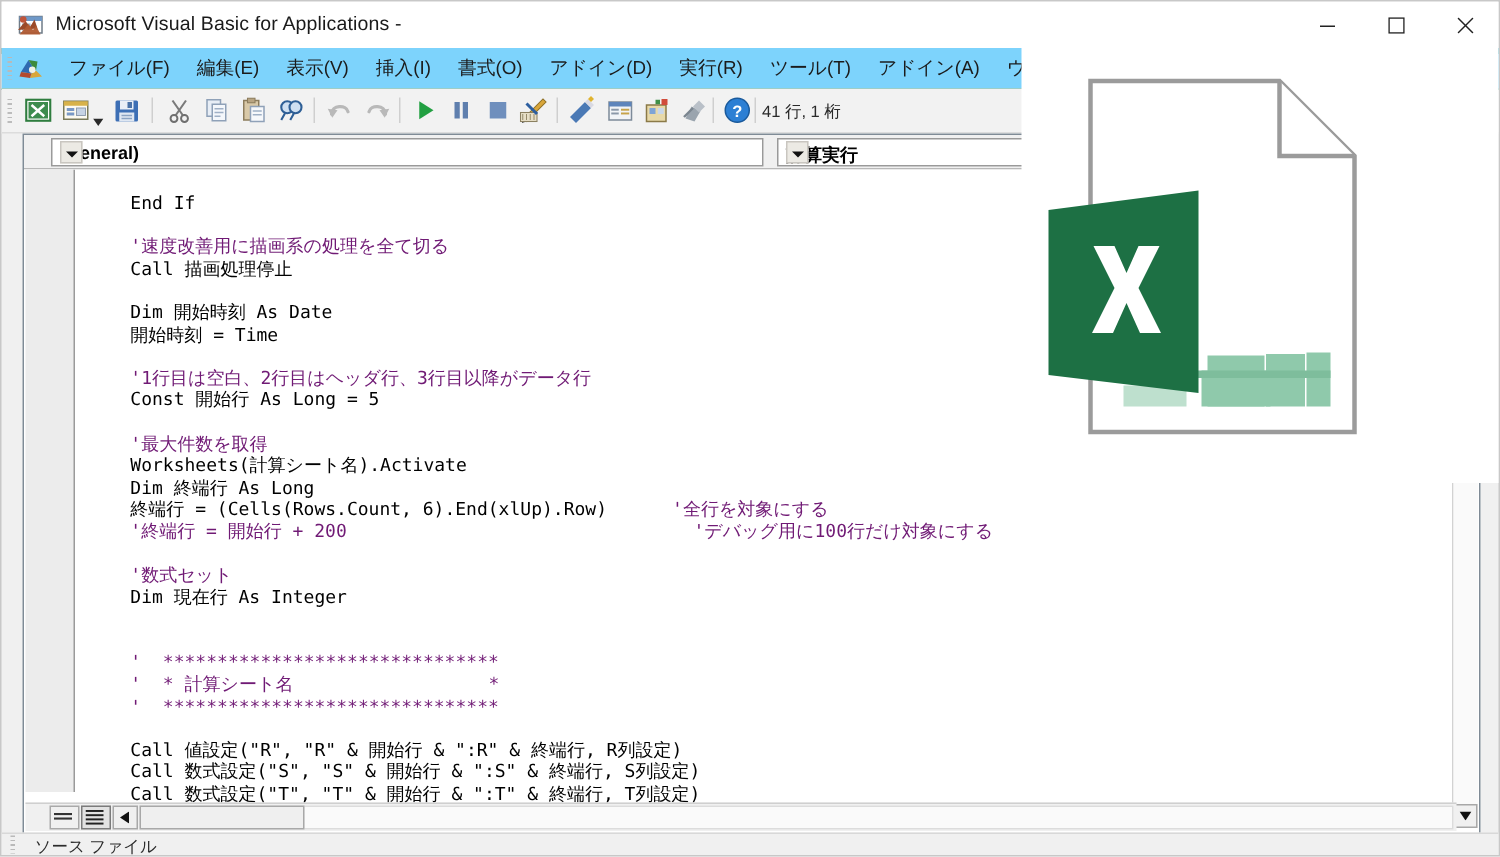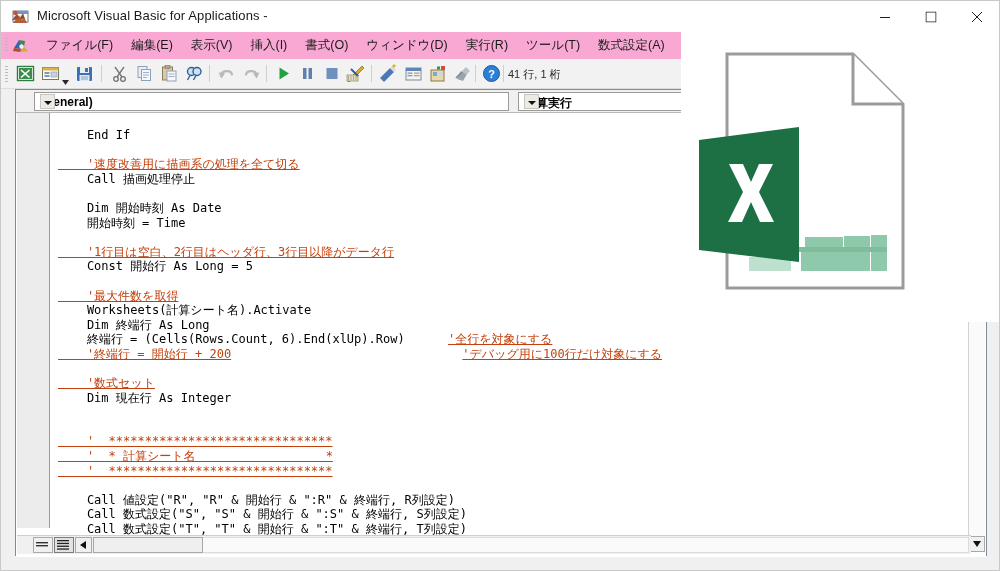--- a/index.html
+++ b/index.html
@@ -16,21 +16,21 @@
   .titlebar{position:absolute;left:0;top:0;width:1000px;height:31px;background:#ffffff;
             border-bottom:4px solid #14532d;}
   .tb-icon{position:absolute;left:10px;top:6px;width:19px;height:19px;}
   .tb-title{position:absolute;left:36px;top:7px;font-size:13px;color:#1a1a1a;
             letter-spacing:.1px;white-space:nowrap;}
   .wc{position:absolute;top:0;width:46px;height:31px;cursor:default;}
   .wc svg{position:absolute;left:50%;top:50%;transform:translate(-50%,-50%);}
   .wc-min{right:93px;} .wc-max{right:47px;} .wc-close{right:1px;}
 
   
-  .menubar{position:absolute;left:0;top:31px;width:1000px;height:27px;background:#f9a8d4;
+  .menubar{position:absolute;left:0;top:31px;width:1000px;height:27px;background:#7dd3fc;
            border-bottom:1px solid #15803d;}
   .grip{position:absolute;left:4px;top:6px;width:3px;height:15px;
         background:repeating-linear-gradient(to bottom,#b9b9b9 0 1px,transparent 1px 3px);}
   .vb-logo{position:absolute;left:10px;top:4px;width:20px;height:19px;}
   .menuitems{position:absolute;left:36px;top:0;height:27px;display:flex;align-items:center;}
   .mi{font-size:12.5px;color:#1b1b1b;padding:3px 9px;white-space:nowrap;cursor:default;}
   .mdi-ctl{position:absolute;top:5px;width:17px;height:17px;font-size:12px;color:#3a3a3a;
            text-align:center;line-height:17px;cursor:default;}
   .mdi-min{right:48px;} .mdi-res{right:28px;} .mdi-cls{right:8px;}
 
@@ -60,21 +60,21 @@
   .combo-left{left:18px;width:475px;}
   .combo-right{left:502px;width:463px;}
 
   
   .codearea{position:absolute;left:0;top:23px;width:100%;height:444px;background:#ffffff;
             overflow:hidden;}
   .margin-ind{position:absolute;left:1px;top:0;width:32px;height:415px;background:#ececec;
               border-right:1px solid #9a9a9a;}
   .codetext{position:absolute;left:42px;top:3px;font-family:"DejaVu Sans Mono","Liberation Mono",monospace;
             font-size:12px;line-height:14.6px;white-space:pre;color:#000000;}
-  .codetext .cmt{color:#c2410c;text-decoration:underline;}
+  .codetext .cmt{color:#701a75;}
 
   
   .vsb{position:absolute;right:1px;top:24px;width:16px;height:415px;background:#f6f6f6;
        border-left:1px solid #d2d2d2;}
   .vsb-btn{position:absolute;left:0;width:16px;height:16px;background:#f0f0f0;border:1px solid #a8a8a8;
            box-sizing:border-box;}
   .vsb-up{top:0;} .vsb-dn{bottom:0;}
   .vsb-thumb{position:absolute;left:0;top:40px;width:16px;height:32px;background:#efefef;
              border:1px solid #a8a8a8;box-sizing:border-box;}
   .vsb-track{position:absolute;left:0;top:16px;width:16px;bottom:16px;
@@ -149,24 +149,24 @@
         <path d="M3 12 L10 13 L9 16 L2 15 Z" fill="#b34a2e"></path>
         <circle cx="10.5" cy="10.5" r="2.2" fill="#f1f1e6"></circle>
       </svg>
     </span>
     <div class="menuitems">
       <span class="mi">ファイル(F)</span>
       <span class="mi">編集(E)</span>
       <span class="mi">表示(V)</span>
       <span class="mi">挿入(I)</span>
       <span class="mi">書式(O)</span>
-      <span class="mi">ウィンドウ(D)</span>
+      <span class="mi">アドイン(D)</span>
       <span class="mi">実行(R)</span>
       <span class="mi">ツール(T)</span>
-      <span class="mi">数式設定(A)</span>
+      <span class="mi">アドイン(A)</span>
       <span class="mi">ウィンドウ(W)</span>
     </div>
     <div class="mdi-ctl mdi-min">
       <svg width="11" height="11" viewBox="0 0 11 11">
           <line x1="1" y1="8" x2="9" y2="8" stroke="#3a3a3a" stroke-width="1"></line>
         </svg>
     </div>
     <div class="mdi-ctl mdi-res">
       <svg width="11" height="11" viewBox="0 0 11 11">
         <rect x="3" y="1.5" width="6.5" height="5.5" fill="none" stroke="#3a3a3a" stroke-width="1"></rect>
@@ -435,20 +435,24 @@
       <div class="hsb-track"></div>
       <div class="hsb-left">
         <svg width="6" height="8" viewBox="0 0 6 8" style="position:absolute;left:4px;top:3px">
             <path d="M6 0 L6 8 L0 4 Z" fill="#111"></path>
           </svg>
       </div>
       <div class="hsb-thumb"></div>
     </div>
   </div>
 
+  <div class="statusbar">
+    <div class="sgrip"></div>
+    <div class="status-text">ソース ファイル</div>
+  </div>
 
   <div class="splash">
     <svg width="320" height="290" viewBox="0 0 320 290">
 
       <path d="M46 22 L172 22 L222 72 L222 256 L46 256 Z" fill="#ffffff" stroke="#9b9b9b" stroke-width="3"></path>
       <path d="M172 22 L172 72 L222 72" fill="#ffffff" stroke="#9b9b9b" stroke-width="3"></path>
 
       <rect x="120" y="215" width="46" height="24" fill="#8fc9ab"></rect>
       <rect x="124" y="205" width="38" height="34" fill="#8fc9ab"></rect>
       <rect x="163" y="204" width="26" height="35" fill="#8fc9ab"></rect>

